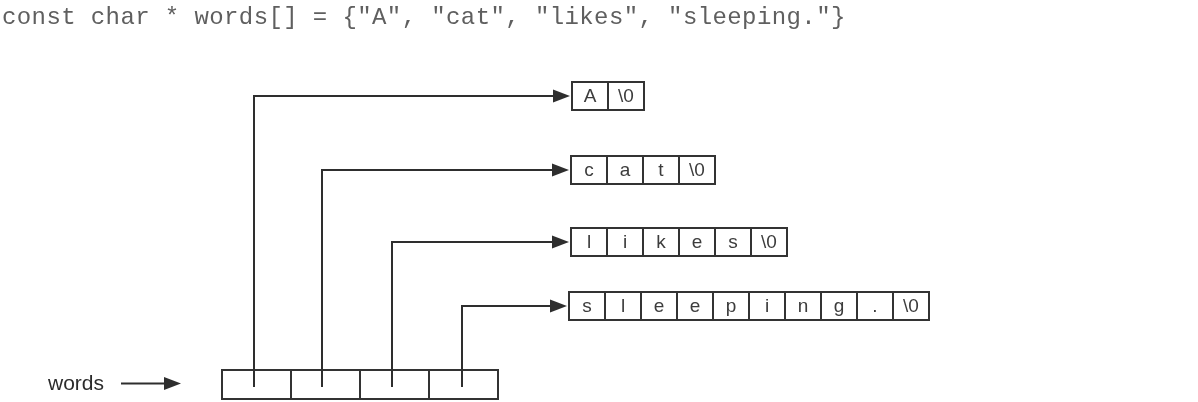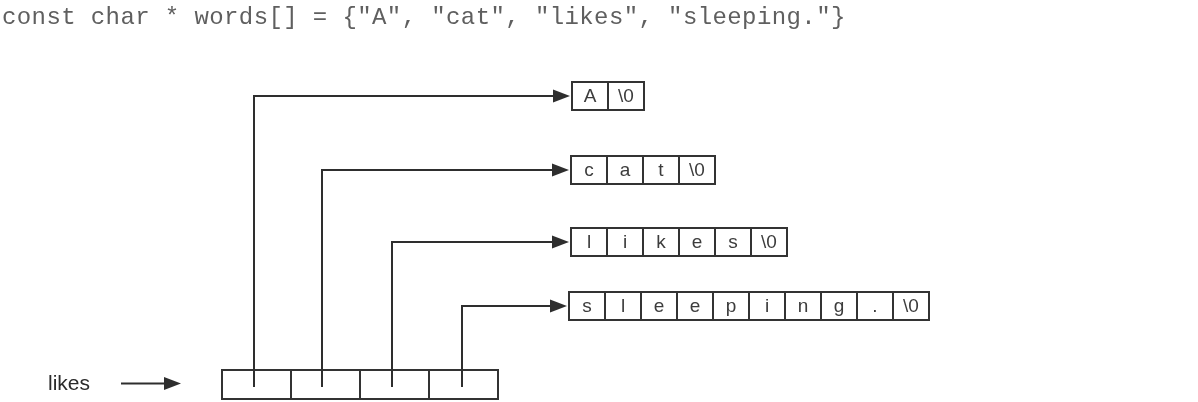--- a/index.html
+++ b/index.html
@@ -106,21 +106,21 @@
       </div>
     </div>
 
   <div class="array-row" id="array-row">
       <div class="cell ptr-cell"></div>
       <div class="cell ptr-cell"></div>
       <div class="cell ptr-cell"></div>
       <div class="cell ptr-cell"></div>
     </div>
 
-  <div class="words-label">likes</div>
+  <div class="words-label">words</div>
 
   <svg class="arrows-svg" id="arrows-svg" width="1198" height="402" viewBox="0 0 1198 402">
       <path d="M254,387 V96 H555" fill="none" stroke="#2e2e2e" stroke-width="2"></path>
       <polygon points="570,96 553,89.5 553,102.5" fill="#2e2e2e"></polygon>
       <path d="M322,387 V170 H554" fill="none" stroke="#2e2e2e" stroke-width="2"></path>
       <polygon points="569,170 552,163.5 552,176.5" fill="#2e2e2e"></polygon>
       <path d="M392,387 V242 H554" fill="none" stroke="#2e2e2e" stroke-width="2"></path>
       <polygon points="569,242 552,235.5 552,248.5" fill="#2e2e2e"></polygon>
       <path d="M462,387 V306 H552" fill="none" stroke="#2e2e2e" stroke-width="2"></path>
       <polygon points="567,306 550,299.5 550,312.5" fill="#2e2e2e"></polygon>

